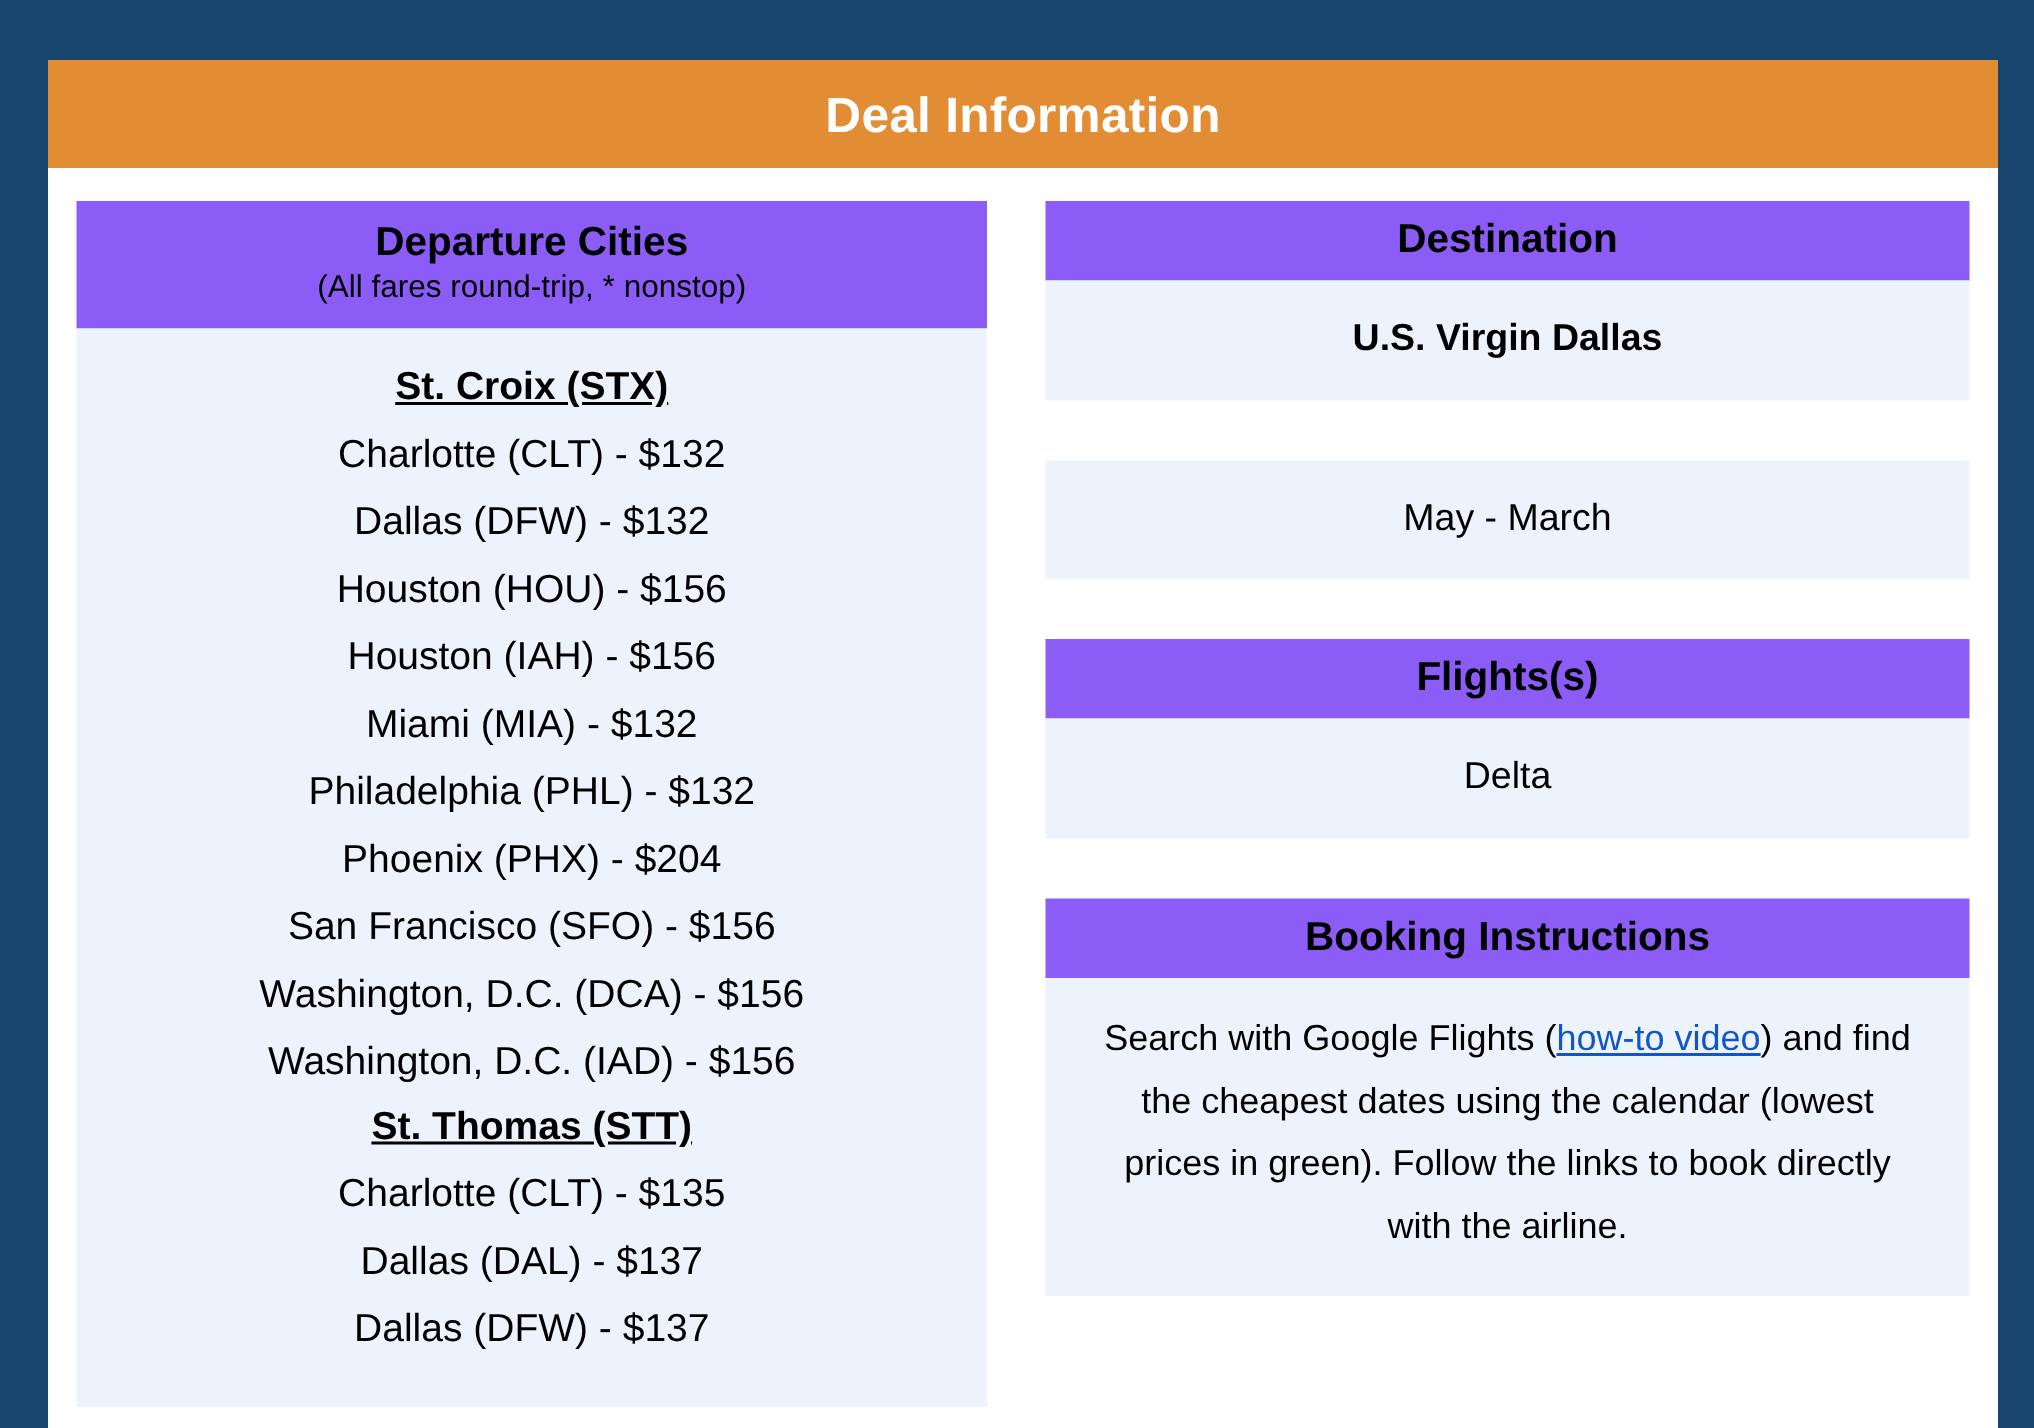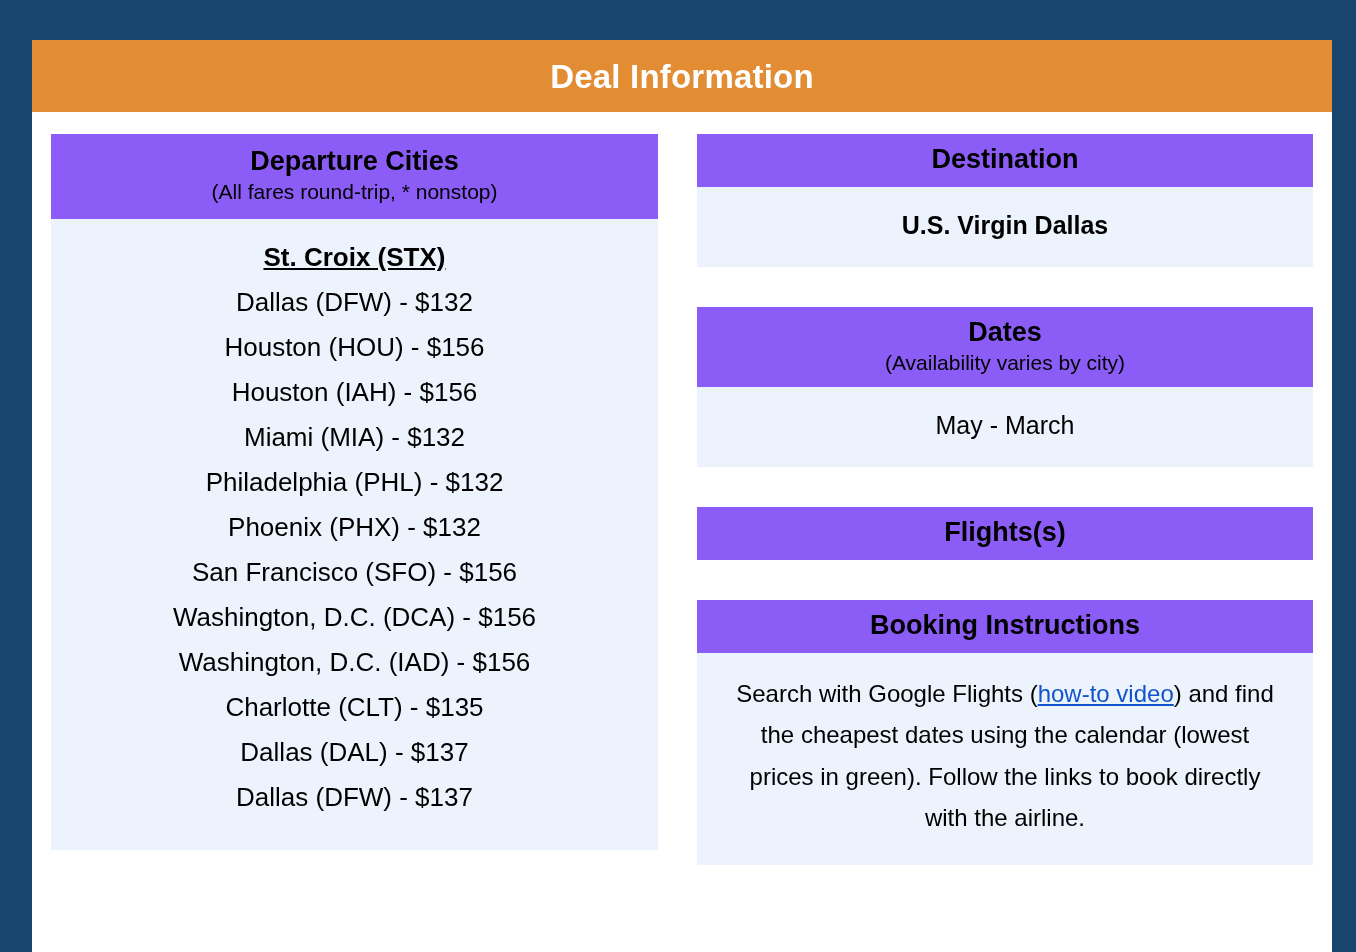--- a/index.html
+++ b/index.html
@@ -147,63 +147,62 @@
         <div class="card">
           <div class="card-head" id="departure-head">
             <span class="head-title">Departure Cities</span>
             <span class="head-sub">(All fares round-trip, * nonstop)</span>
           </div>
 
           <div id="departure-body">
 
             <div class="city-group">
               <div class="group-title">St. Croix (STX)</div>
+              <div class="city-row">Charlotte (CLT) - $132</div>
               <div class="city-row">Dallas (DFW) - $132</div>
               <div class="city-row">Houston (HOU) - $156</div>
               <div class="city-row">Houston (IAH) - $156</div>
               <div class="city-row">Miami (MIA) - $132</div>
               <div class="city-row">Philadelphia (PHL) - $132</div>
-              <div class="city-row">Phoenix (PHX) - $132</div>
+              <div class="city-row">Phoenix (PHX) - $204</div>
               <div class="city-row">San Francisco (SFO) - $156</div>
               <div class="city-row">Washington, D.C. (DCA) - $156</div>
               <div class="city-row">Washington, D.C. (IAD) - $156</div>
             </div>
 
             <div class="city-group">
+              <div class="group-title">St. Thomas (STT)</div>
               <div class="city-row">Charlotte (CLT) - $135</div>
               <div class="city-row">Dallas (DAL) - $137</div>
               <div class="city-row">Dallas (DFW) - $137</div>
             </div>
 
           </div>
         </div>
 
       </div>
 
       <div id="right-col">
 
         <div class="card">
           <div class="card-head">
             <span class="head-title">Destination</span>
           </div>
           <div class="card-body bold">U.S. Virgin Dallas</div>
         </div>
 
         <div class="card">
-          <div class="card-head">
-            <span class="head-title">Dates</span>
-            <span class="head-sub">(Availability varies by city)</span>
-          </div>
           <div class="card-body">May - March</div>
         </div>
 
         <div class="card">
           <div class="card-head">
             <span class="head-title">Flights(s)</span>
           </div>
+          <div class="card-body">Delta</div>
         </div>
 
         <div class="card">
           <div class="card-head">
             <span class="head-title">Booking Instructions</span>
           </div>
           <div class="card-body" id="booking-body">
             <span>Search with Google Flights (</span><a href="#">how-to video</a><span>) and find the cheapest dates using the calendar (lowest prices in green). Follow the links to book directly with the airline.</span>
           </div>
         </div>

